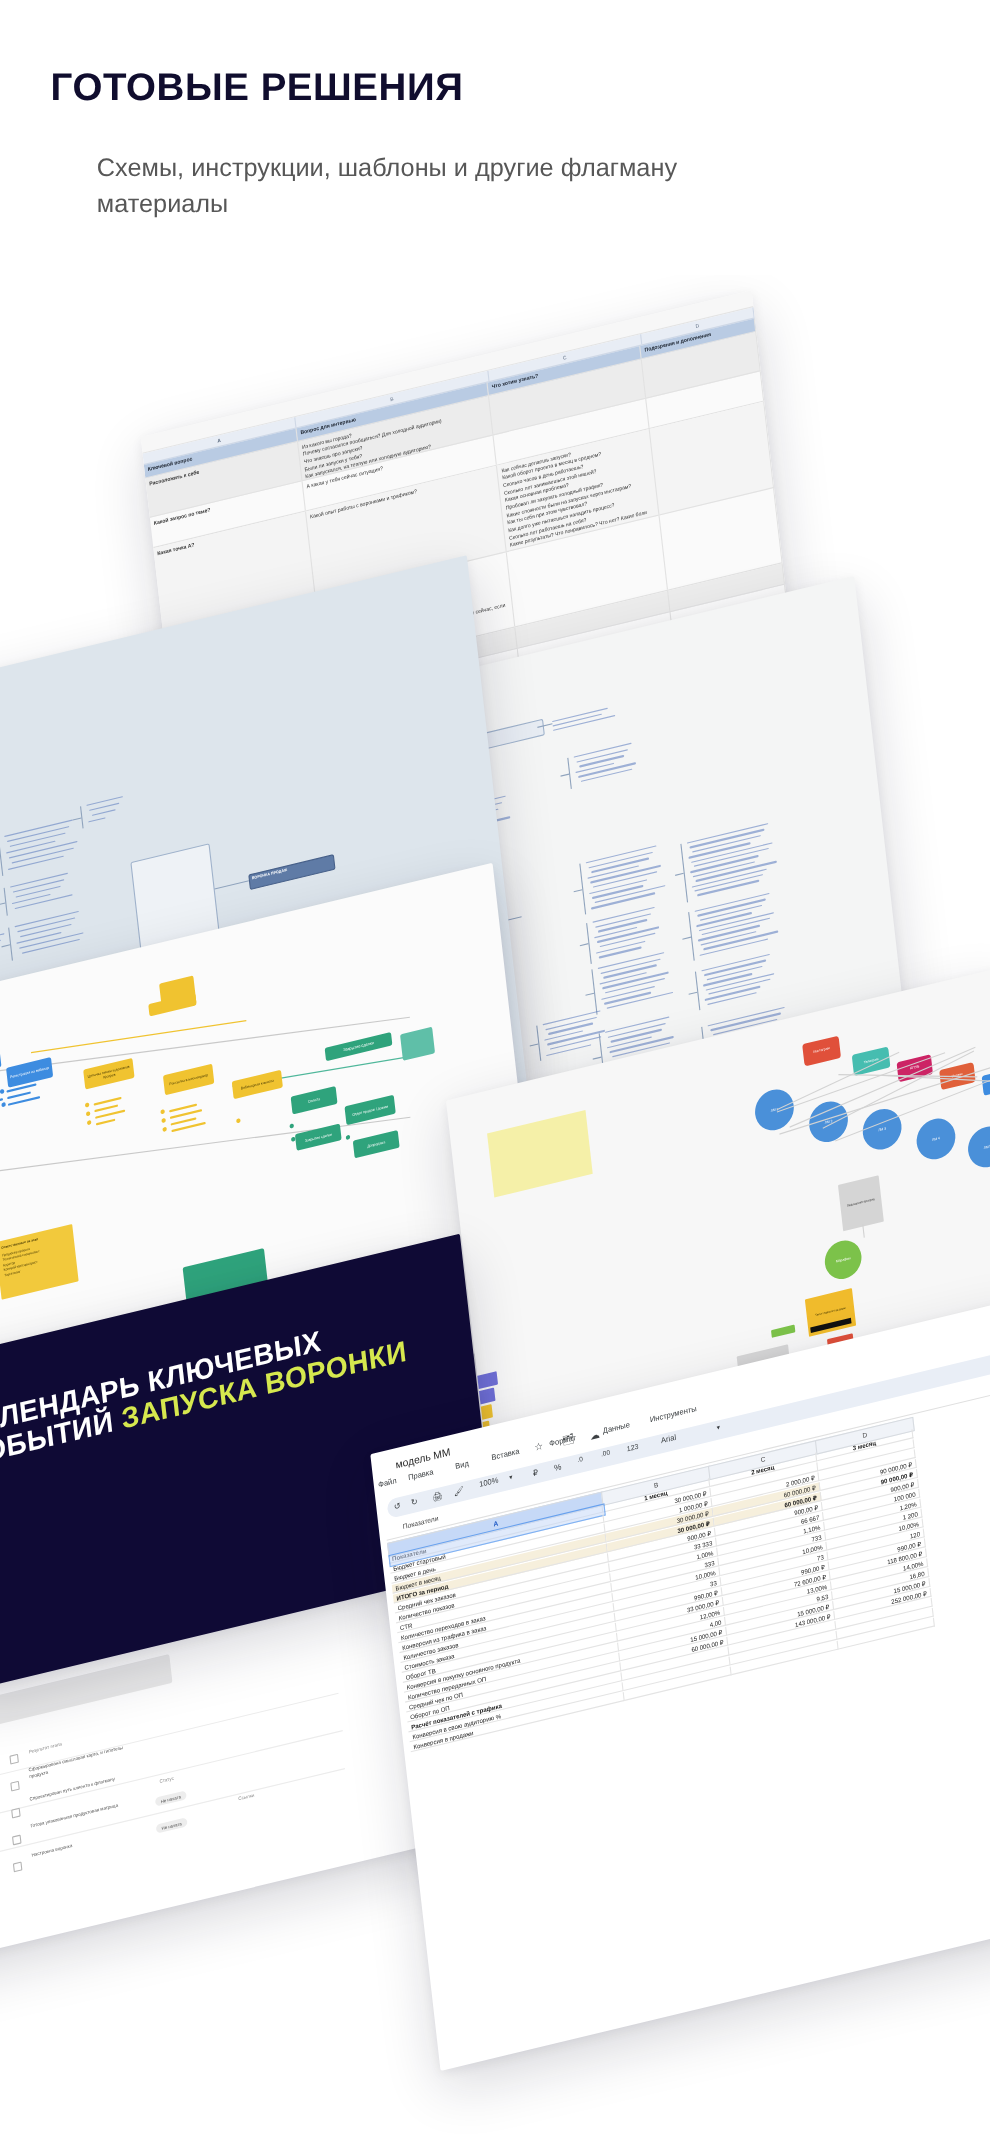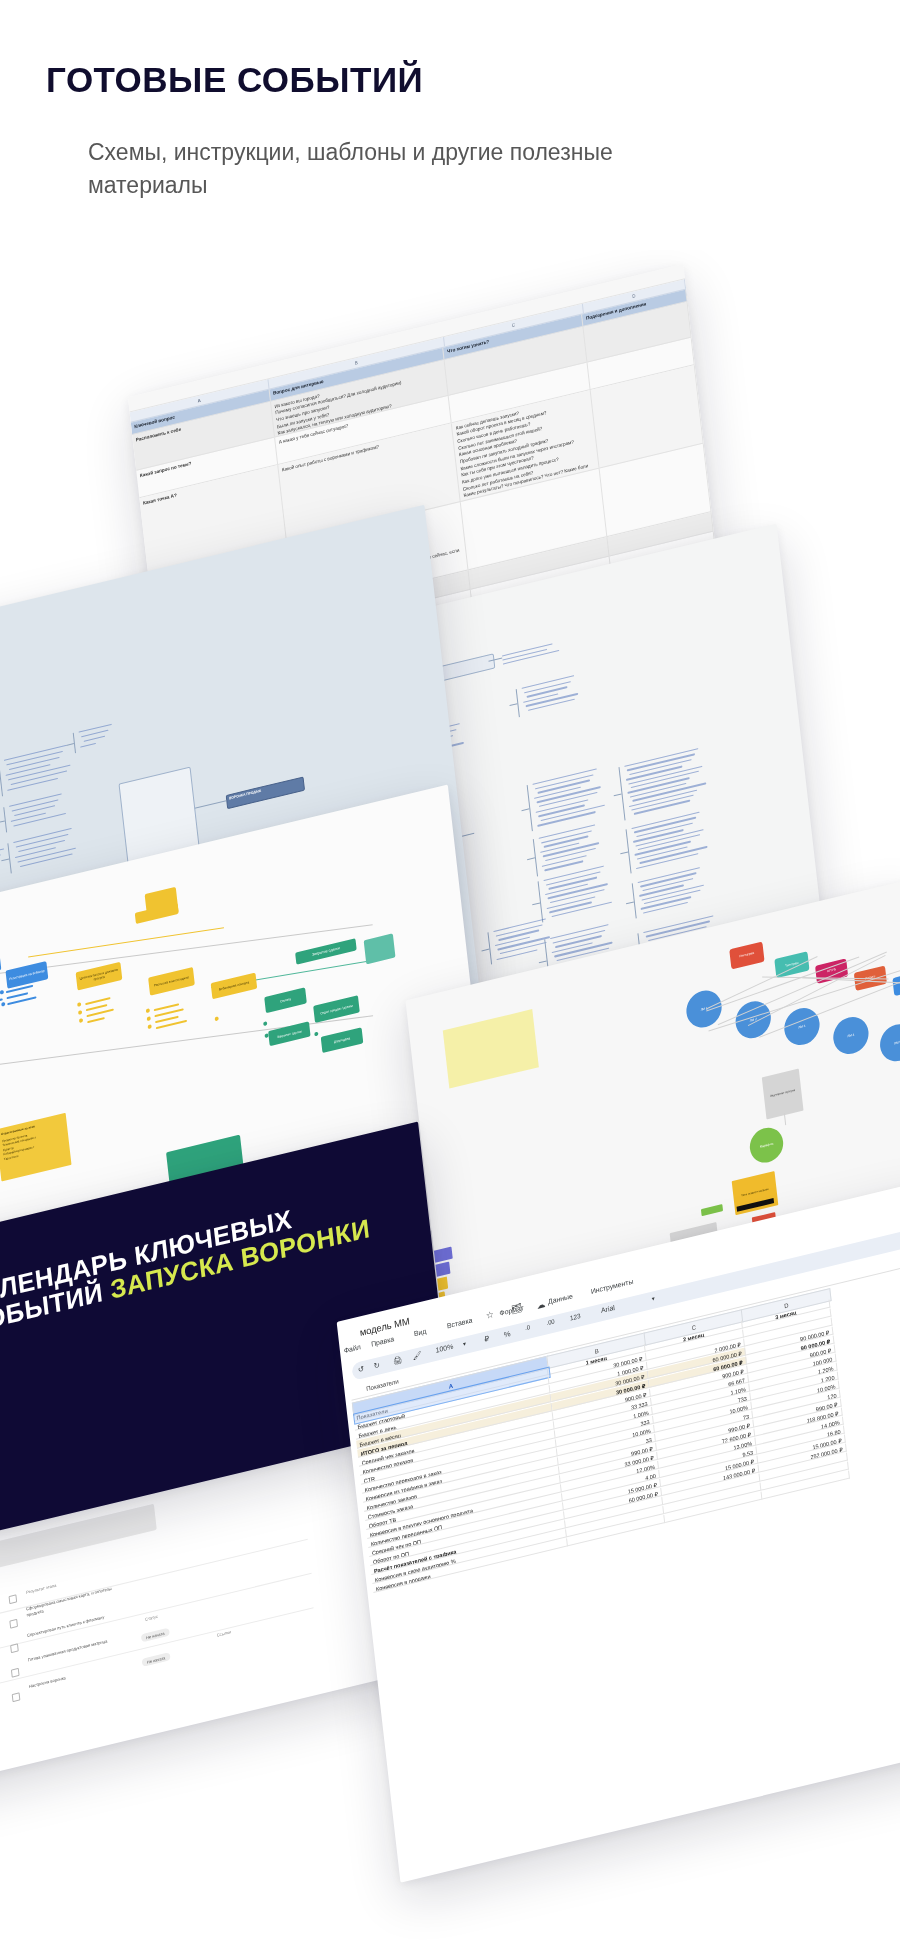--- a/index.html
+++ b/index.html
@@ -183,22 +183,22 @@
   .gs-tint{background:#f6efdc;}
   .gs-selbox{position:absolute;border:1.4px solid #1a73e8;background:#c6d9f7;opacity:.55;}
   .gs-section{font-weight:700;}
 </style>
 </head>
 <body>
 
 <div id="page">
 
   <div id="header">
-    <div id="page-title">ГОТОВЫЕ СОБЫТИЙ</div>
-    <div id="page-subtitle">Схемы, инструкции, шаблоны и другие полезные материалы</div>
+    <div id="page-title">ГОТОВЫЕ РЕШЕНИЯ</div>
+    <div id="page-subtitle">Схемы, инструкции, шаблоны и другие флагману материалы</div>
   </div>
 
   <div id="collage">
 
     <div class="sheet" id="sheet-interview">
       <div style="height:14px;background:#f7f7f7;border-bottom:1px solid #e4e4e4;"></div>
       <div class="xl-colhdr">
         <div class="c-a">A</div>
         <div class="c-b">B</div>
         <div class="c-c">C</div>

